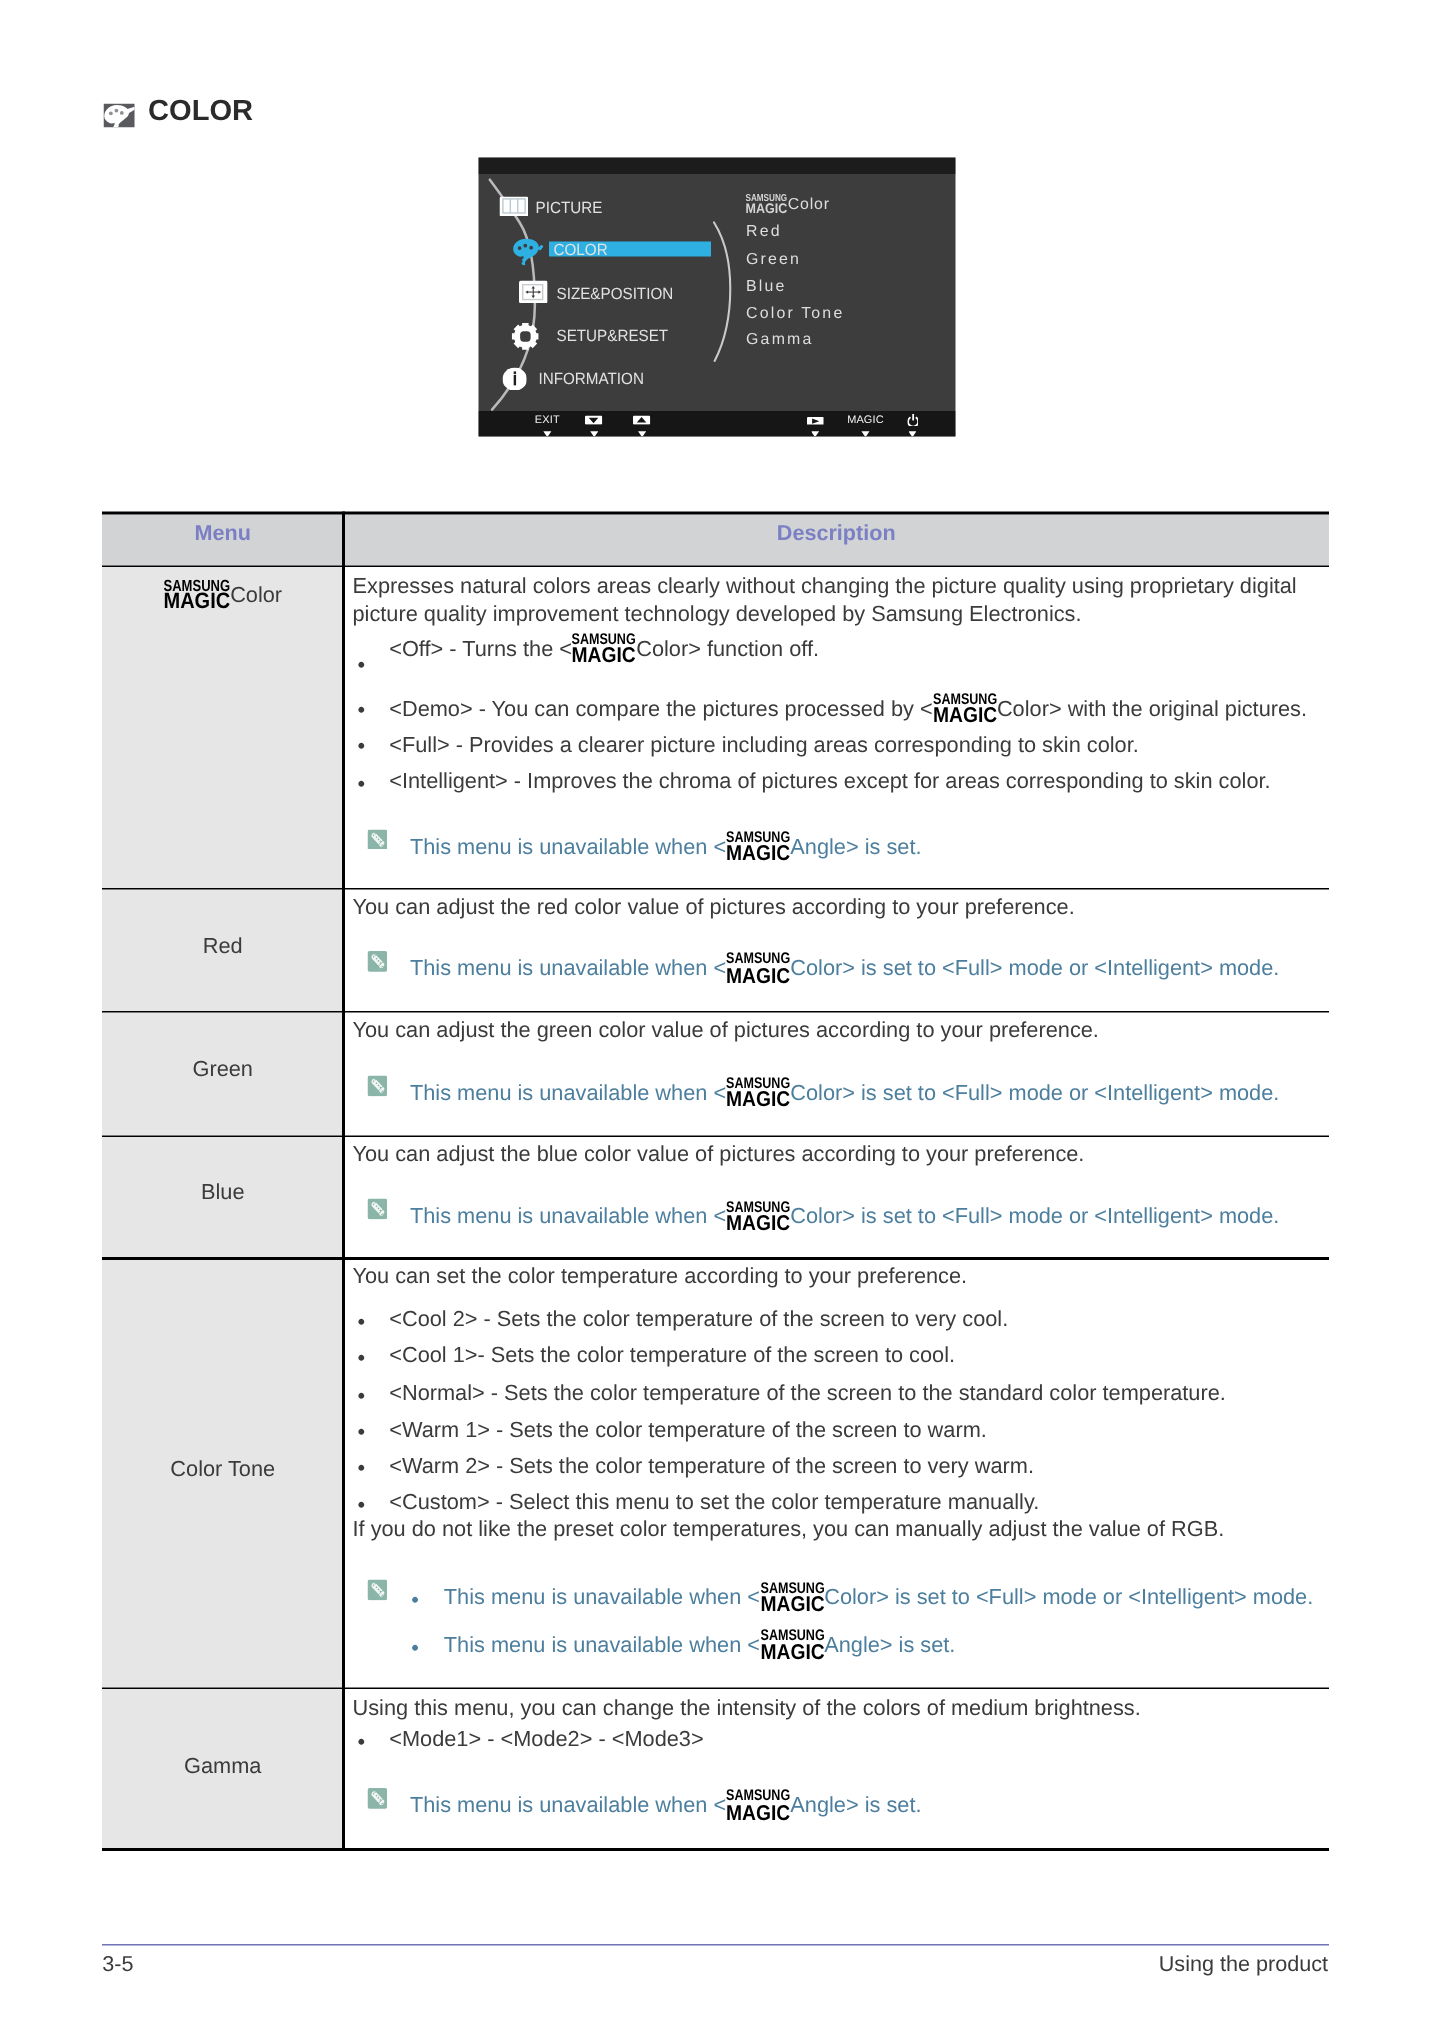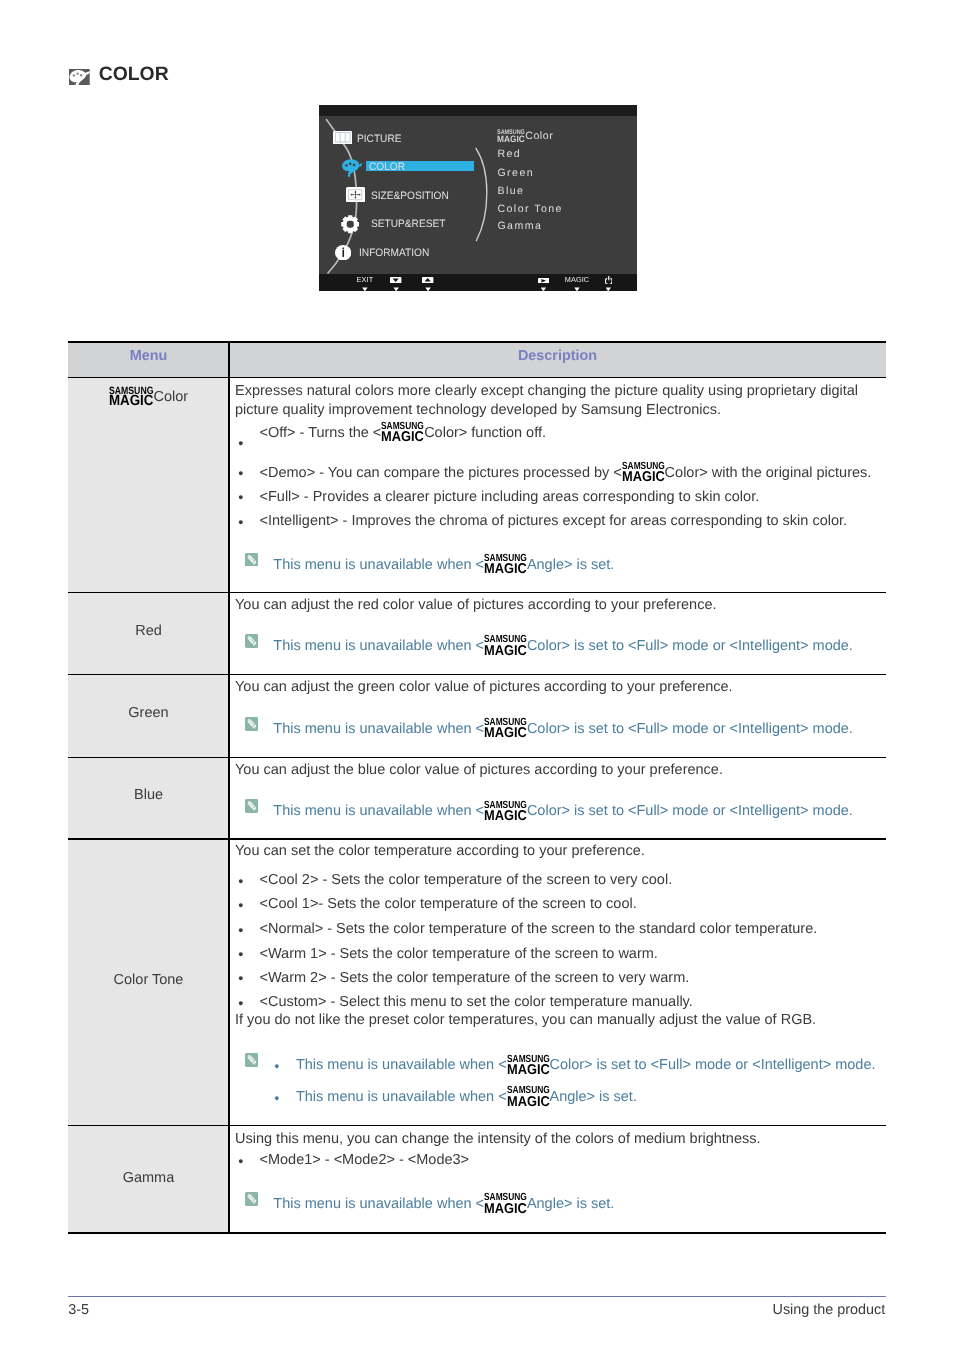--- a/index.html
+++ b/index.html
@@ -186,21 +186,21 @@
       <div class="thead-t" style="color: rgb(123, 127, 196); left: 0px; top: 15.11px; width: 818px; text-align: center; white-space: nowrap; transform: translateX(80.5px);">Description</div>
       <div style="position: absolute; left: 0px; width: 161px; top: 56.28px; text-align: center; line-height: 0; white-space: nowrap;"><span style="font-size: 14.5px; color: rgb(59, 59, 59);"><span class="sm" style="width: 44.5px;"><span class="sm-in" style="width: 44.5px; top: -15.4918px;">
               <span class="t" style="font-size: 10.7091px; top: 0px; transform: scaleX(0.81307); color: rgb(0, 0, 0);">SAMSUNG</span>
               <span class="t" style="font-size: 14.816px; top: 8.5257px; transform: scaleX(0.901053); color: rgb(0, 0, 0);">MAGIC</span>
             </span></span><span>Color</span></span></div>
       <div style="position: absolute; left: 0px; width: 161px; top: 290.28px; text-align: center; line-height: 0; white-space: nowrap;"><span style="font-size: 14.5px; color: rgb(59, 59, 59);"><span>Red</span></span></div>
       <div style="position: absolute; left: 0px; width: 161px; top: 371.68px; text-align: center; line-height: 0; white-space: nowrap;"><span style="font-size: 14.5px; color: rgb(59, 59, 59);"><span>Green</span></span></div>
       <div style="position: absolute; left: 0px; width: 161px; top: 454.38px; text-align: center; line-height: 0; white-space: nowrap;"><span style="font-size: 14.5px; color: rgb(59, 59, 59);"><span>Blue</span></span></div>
       <div style="position: absolute; left: 0px; width: 161px; top: 638.98px; text-align: center; line-height: 0; white-space: nowrap;"><span style="font-size: 14.5px; color: rgb(59, 59, 59);"><span>Color Tone</span></span></div>
       <div style="position: absolute; left: 0px; width: 161px; top: 837.48px; text-align: center; line-height: 0; white-space: nowrap;"><span style="font-size: 14.5px; color: rgb(59, 59, 59);"><span>Gamma</span></span></div>
-      <div class="dblk" style="left: 167px; top: 41px; white-space: normal; width: 650px; line-height: 19.4px;">Expresses natural colors more clearly except changing the picture quality using proprietary digital picture quality improvement technology developed by Samsung Electronics.</div>
+      <div class="dblk" style="left: 167px; top: 41px; white-space: normal; width: 650px; line-height: 19.4px;">Expresses natural colors areas clearly without changing the picture quality using proprietary digital picture quality improvement technology developed by Samsung Electronics.</div>
       <div class="bdot" style="left: 170.3px; top: 103.28px;">•</div>
       <div class="dblk" style="left: 191.5px; top: 92px;"><span>&lt;Off&gt; - Turns the &lt;</span><span class="sm" style="width: 42.8px;"><span class="sm-in" style="width: 42.8px; top: -14.9px;">
             <span class="t" style="font-size: 10.3px; top: 0px; transform: scaleX(0.81307); color: rgb(0, 0, 0);">SAMSUNG</span>
             <span class="t" style="font-size: 14.25px; top: 8.2px; transform: scaleX(0.901053); color: rgb(0, 0, 0);">MAGIC</span>
           </span></span><span>Color&gt; function off.</span></div>
       <div class="bdot" style="left: 170.3px; top: 133.08px;">•</div>
       <div class="dblk" style="left: 191.5px; top: 131.58px;"><span>&lt;Demo&gt; - You can compare the pictures processed by &lt;</span><span class="sm" style="width: 42.8px;"><span class="sm-in" style="width: 42.8px; top: -14.9px;">
             <span class="t" style="font-size: 10.3px; top: 0px; transform: scaleX(0.81307); color: rgb(0, 0, 0);">SAMSUNG</span>
             <span class="t" style="font-size: 14.25px; top: 8.2px; transform: scaleX(0.901053); color: rgb(0, 0, 0);">MAGIC</span>
           </span></span><span>Color&gt; with the original pictures.</span></div>

